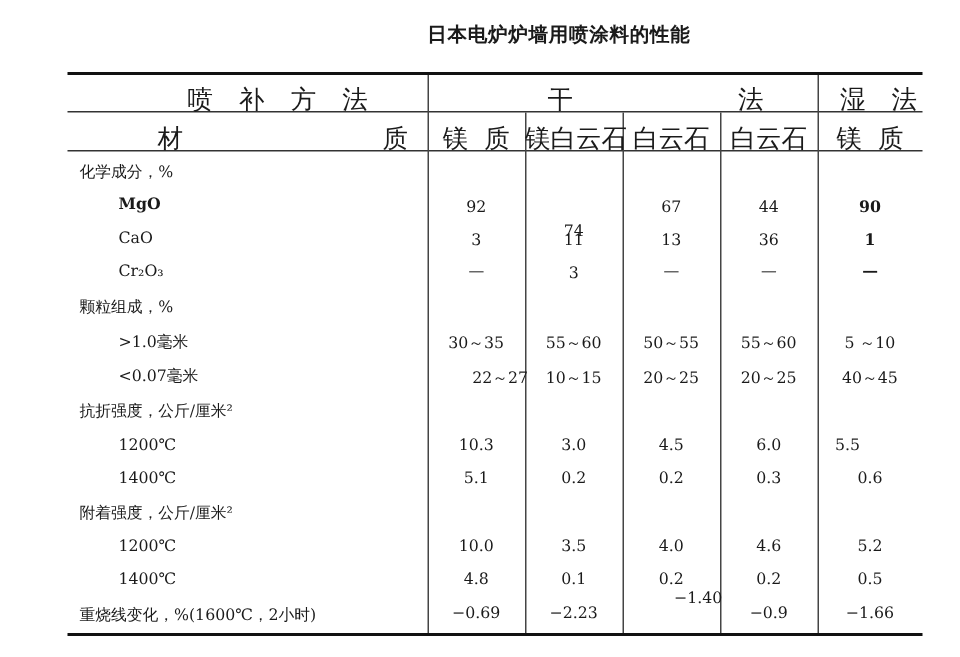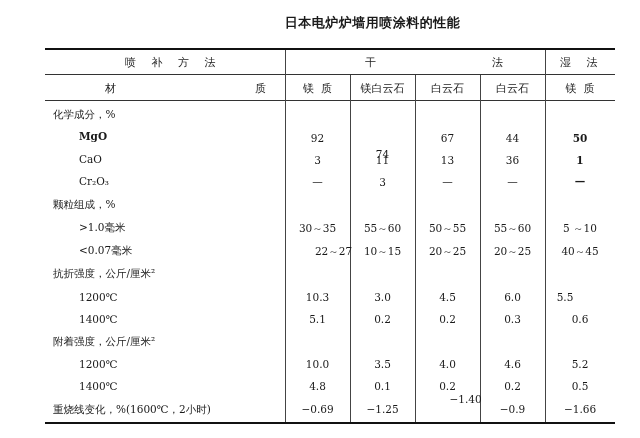--- a/index.html
+++ b/index.html
@@ -9,21 +9,21 @@
              font-family:"DejaVu Sans", sans-serif; font-weight:bold; font-size:13px;
              padding-left:105px; box-sizing:border-box; letter-spacing:0.5px; }
     .tbl { position:absolute; left:45px; top:48px; width:570px; }
     .rule-thick { position:absolute; left:0; width:570px; height:2px; background:#111; }
     .rule-thin { position:absolute; left:0; width:570px; height:1px; background:#333; }
     .vline { position:absolute; width:1px; background:#444; }
     .cell { position:absolute; font-size:10.5px; white-space:nowrap; }
     .lbl { left:8px; }
     .sub { left:34px; }
     .num { text-align:center; font-size:10.5px; font-family:"DejaVu Serif", serif; }
-    .hdr { font-family:"DejaVu Sans", sans-serif; font-size:11px; }
+    .hdr { font-family:"DejaVu Sans", sans-serif; font-size:17px; }
     .spaced { letter-spacing:6px; }
   </style>
 </head>
 <body>
 
 <div class="title">日本电炉炉墙用喷涂料的性能</div>
 
 <div class="tbl">
   <div class="rule-thick" style="top:0;"></div>
   <div class="rule-thin" style="top:26px;"></div>
@@ -52,21 +52,21 @@
   <div>
     <div class="cell lbl" style="top:60px;">化学成分，%</div>
   </div>
 
   <div>
     <div class="cell sub" style="top:82px; font-weight:bold;">MgO</div>
     <div class="cell num" style="left:240px; width:65px; top:84px;">92</div>
     <div class="cell num" style="left:305px; width:65px; top:100px;">74</div>
     <div class="cell num" style="left:370px; width:65px; top:84px;">67</div>
     <div class="cell num" style="left:435px; width:65px; top:84px;">44</div>
-    <div class="cell num" style="left:500px; width:70px; top:84px; font-weight:bold;">50</div>
+    <div class="cell num" style="left:500px; width:70px; top:84px; font-weight:bold;">90</div>
   </div>
 
   <div>
     <div class="cell sub" style="top:105px;">CaO</div>
     <div class="cell num" style="left:240px; width:65px; top:106px;">3</div>
     <div class="cell num" style="left:305px; width:65px; top:106px;">11</div>
     <div class="cell num" style="left:370px; width:65px; top:106px;">13</div>
     <div class="cell num" style="left:435px; width:65px; top:106px;">36</div>
     <div class="cell num" style="left:500px; width:70px; top:106px; font-weight:bold;">1</div>
   </div>
@@ -142,18 +142,18 @@
     <div class="cell num" style="left:240px; width:65px; top:332px;">4.8</div>
     <div class="cell num" style="left:305px; width:65px; top:332px;">0.1</div>
     <div class="cell num" style="left:370px; width:65px; top:332px;">0.2</div>
     <div class="cell num" style="left:435px; width:65px; top:332px;">0.2</div>
     <div class="cell num" style="left:500px; width:70px; top:332px;">0.5</div>
   </div>
 
   <div>
     <div class="cell lbl" style="top:355px;">重烧线变化，%(1600℃，2小时)</div>
     <div class="cell num" style="left:240px; width:65px; top:355px;text-align:center;">−0.69</div>
-    <div class="cell num" style="left:305px; width:65px; top:355px;">−1.25</div>
+    <div class="cell num" style="left:305px; width:65px; top:355px;">−2.23</div>
     <div class="cell num" style="left:370px; width:65px; top:345px;padding-left:18px;">−1.40</div>
     <div class="cell num" style="left:435px; width:65px; top:355px;">−0.9</div>
     <div class="cell num" style="left:500px; width:70px; top:355px;">−1.66</div>
   </div>
 </div>
 
 </body></html>

